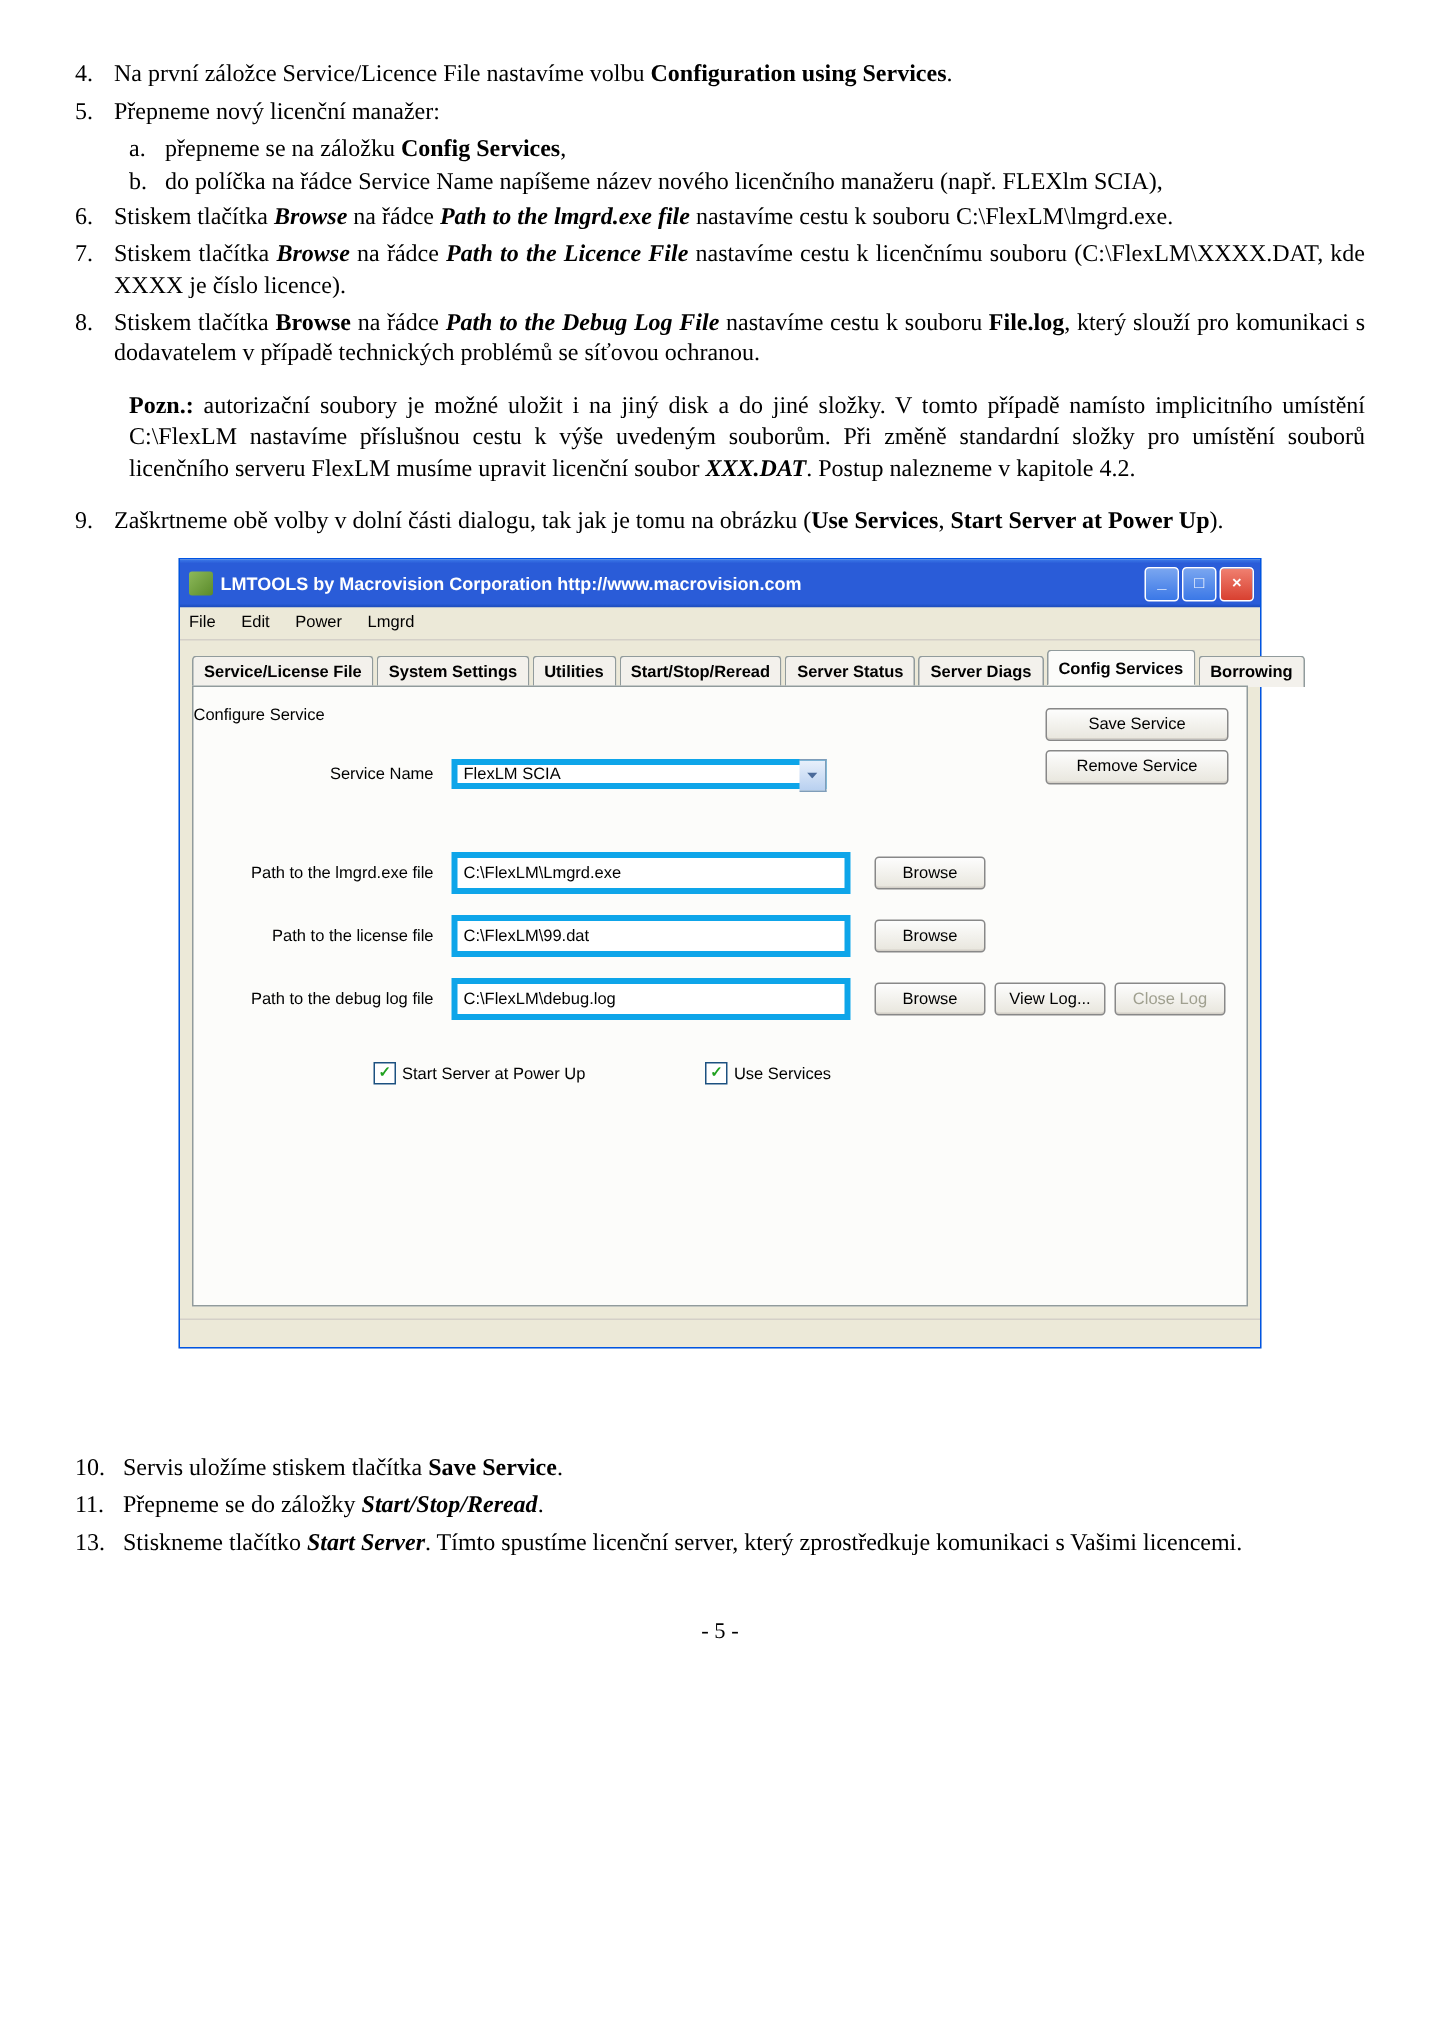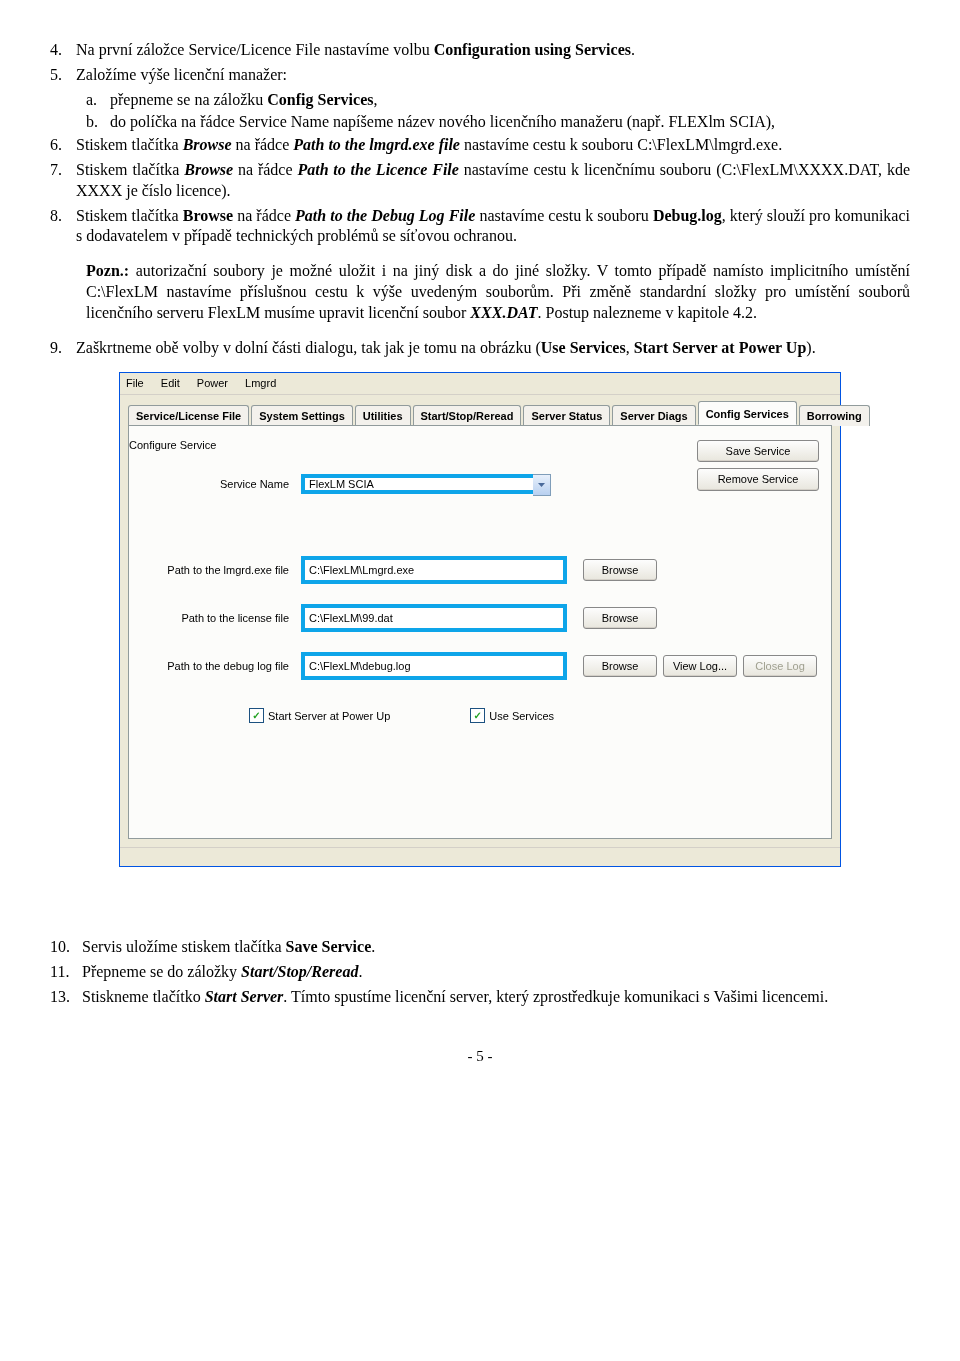--- a/index.html
+++ b/index.html
@@ -91,21 +91,21 @@
     top: 0;
   }
   .tabpane {
     border: 1px solid #919b9c;
     margin: 0 8px 8px 8px;
     background: #fcfcfa;
     padding: 12px 14px 60px 0;
     min-height: 340px;
     position: relative;
   }
-  .form-row { display: flex; align-items: center; margin-bottom: 14px; margin-top: 20px; }
+  .form-row { display: flex; align-items: center; margin-bottom: 14px; }
   .form-label { width: 160px; text-align: right; padding-right: 12px; }
   .form-input {
     border: 4px solid #0ea5e9;
     background: #fff;
     height: 20px;
     padding: 0 4px;
     font-family: Tahoma, sans-serif;
     font-size: 11px;
   }
   .xp-btn {
@@ -150,21 +150,21 @@
   <div class="doc-item">
     <div class="doc-num">4.</div>
     <div class="doc-item-text">
       <span>Na první záložce Service/Licence File nastavíme volbu </span><span class="bold">Configuration using Services</span><span>.</span>
     </div>
   </div>
 
   <div class="doc-item">
     <div class="doc-num">5.</div>
     <div class="doc-item-text">
-      <span>Založíme výše licenční manažer:</span>
+      <span>Přepneme nový licenční manažer:</span>
     </div>
   </div>
   <div class="sub-list">
     <div class="sub-item">
       <div class="sub-num">a.</div>
       <div><span>přepneme se na záložku </span><span class="bold">Config Services</span><span>,</span></div>
     </div>
     <div class="sub-item">
       <div class="sub-num">b.</div>
       <div style="text-align:justify">do políčka na řádce Service Name napíšeme název nového licenčního manažeru (např. FLEXlm SCIA),</div>
@@ -181,40 +181,47 @@
   <div class="doc-item">
     <div class="doc-num">7.</div>
     <div class="doc-item-text">
       <span>Stiskem tlačítka </span><span class="bolditalic">Browse</span><span> na řádce </span><span class="bolditalic">Path to the Licence File</span><span> nastavíme cestu k  licenčnímu souboru (C:\FlexLM\XXXX.DAT, kde XXXX je číslo licence).</span>
     </div>
   </div>
 
   <div class="doc-item">
     <div class="doc-num">8.</div>
     <div class="doc-item-text">
-      <span>Stiskem tlačítka </span><span class="bold">Browse</span><span> na řádce </span><span class="bolditalic">Path to the Debug Log File</span><span> nastavíme cestu k souboru </span><span class="bold">Debug.log</span><span>, který slouží pro komunikaci s dodavatelem v případě technických problémů se síťovou ochranou.</span>
+      <span>Stiskem tlačítka </span><span class="bold">Browse</span><span> na řádce </span><span class="bolditalic">Path to the Debug Log File</span><span> nastavíme cestu k souboru </span><span class="bold">File.log</span><span>, který slouží pro komunikaci s dodavatelem v případě technických problémů se síťovou ochranou.</span>
     </div>
   </div>
 </div>
 
 <div class="pozn-block">
   <span class="bold">Pozn.:</span><span> autorizační soubory je možné uložit i na jiný disk a do jiné složky. V tomto případě namísto implicitního umístění C:\FlexLM nastavíme příslušnou cestu k výše uvedeným souborům. Při změně standardní složky pro umístění souborů licenčního serveru FlexLM musíme upravit licenční soubor </span><span class="bolditalic">XXX.DAT</span><span>. Postup nalezneme v kapitole 4.2.</span>
 </div>
 
 <div class="doc-list">
   <div class="doc-item">
     <div class="doc-num">9.</div>
     <div class="doc-item-text">
       <span>Zaškrtneme obě volby v dolní části dialogu, tak jak je tomu na obrázku (</span><span class="bold">Use Services</span><span>, </span><span class="bold">Start Server at Power Up</span><span>).</span>
     </div>
   </div>
 </div>
 
 <div class="screenshot-wrap">
 <div class="win">
+  <div class="titlebar">
+    <div class="titlebar-icon"></div>
+    <div class="titlebar-text">LMTOOLS by Macrovision Corporation http://www.macrovision.com</div>
+    <div class="winbtn min">_</div>
+    <div class="winbtn max">□</div>
+    <div class="winbtn close">×</div>
+  </div>
   <div class="menubar">
     <span>File</span>
     <span>Edit</span>
     <span>Power</span>
     <span>Lmgrd</span>
   </div>
   <div class="tabs-row">
     <div class="tab">Service/License File</div>
     <div class="tab">System Settings</div>
     <div class="tab">Utilities</div>

